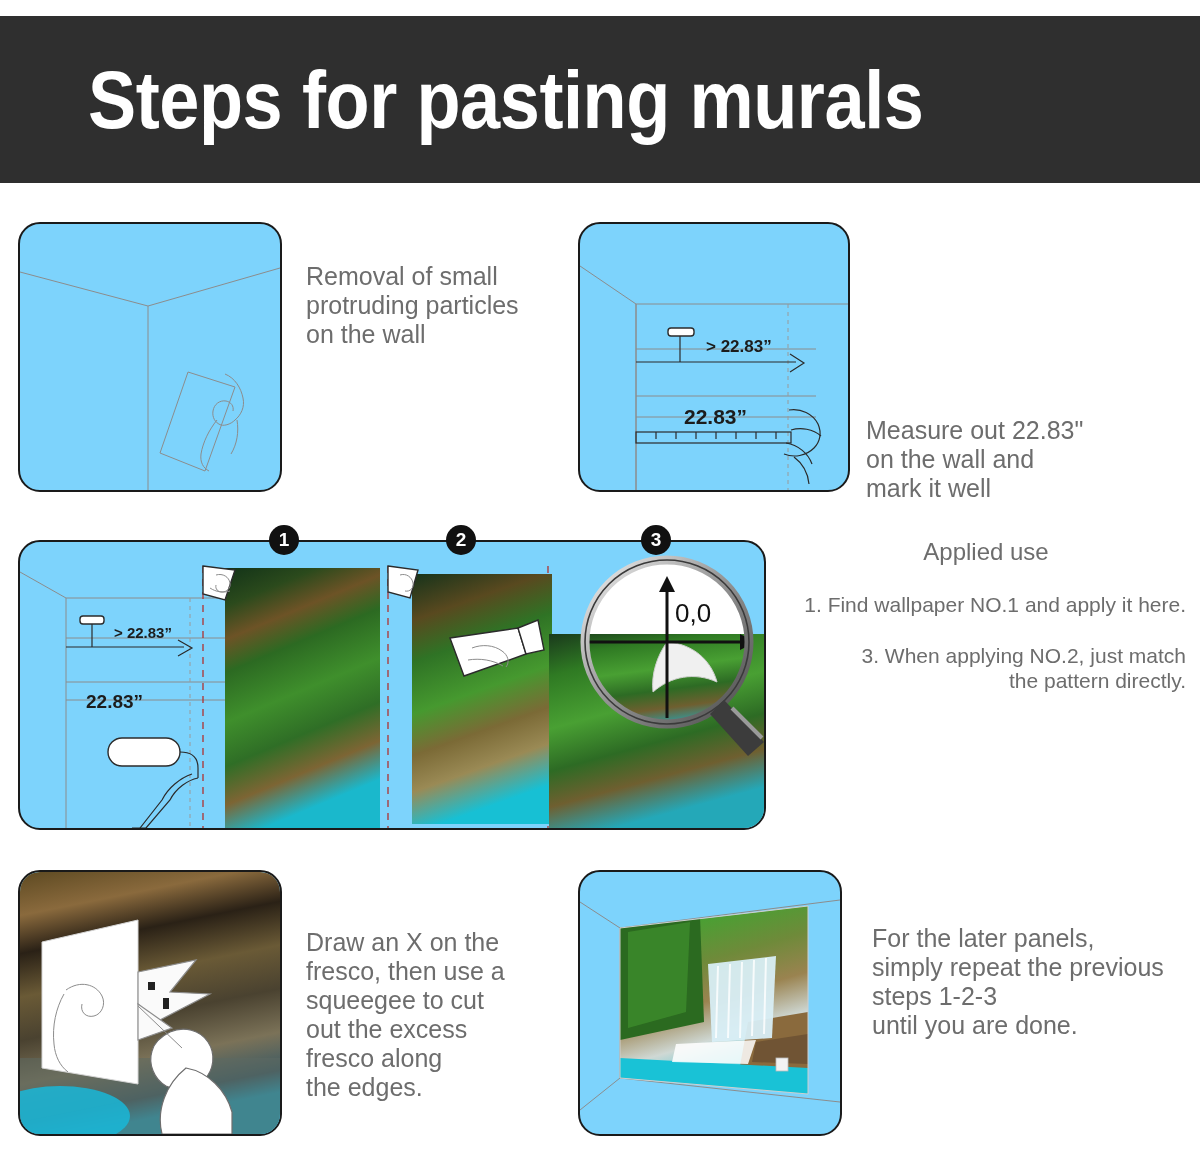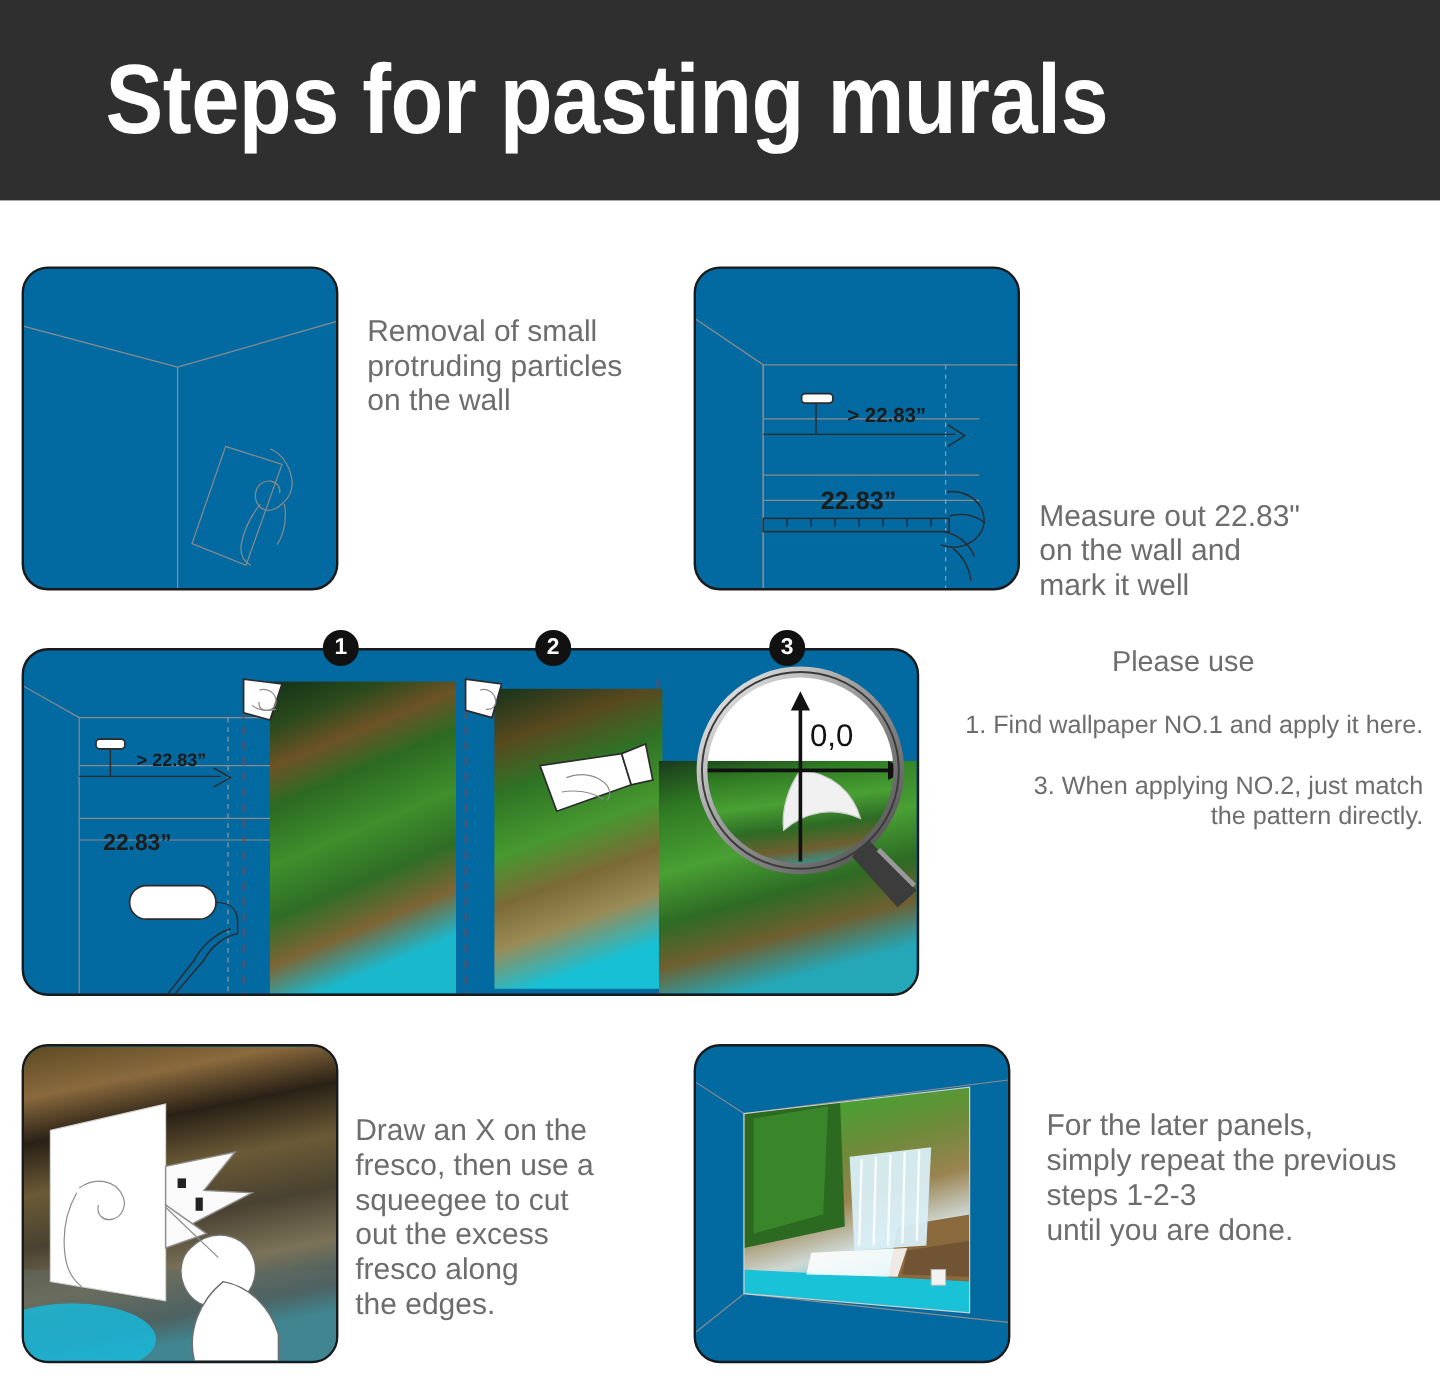--- a/index.html
+++ b/index.html
@@ -7,21 +7,21 @@
   html, body {
     width: 1200px; height: 1152px;
     background: #ffffff;
     font-family: "Liberation Sans", sans-serif;
     overflow: hidden;
   }
   .page { position: relative; width: 1200px; height: 1152px; background:#fff; }
 
   
   .header {
-    position: absolute; left: 0; top: 0;
+    position: absolute; left: 0; top: 16px;
     width: 1200px; height: 167px;
     background: #2f2f2f;
     display: flex; align-items: center;
   }
   .header-title {
     color: #ffffff;
     font-family: "Liberation Sans Narrow", "Liberation Sans", sans-serif;
     font-size: 82px;
     font-weight: bold;
     letter-spacing: -0.5px;
@@ -29,21 +29,21 @@
     transform-origin: left center;
     margin-left: 88px;
     white-space: nowrap;
   }
 
   
   .panel {
     position: absolute;
     border: 2px solid #1a1a1a;
     border-radius: 22px;
-    background: #0369a1;
+    background: #7dd3fc;
     overflow: hidden;
   }
 
   .caption {
     position: absolute;
     color: #6d6d6d;
     font-size: 25px;
     line-height: 29px;
     white-space: pre-line;
     margin-top: 16px;
@@ -56,21 +56,21 @@
   #panel-measure { left: 578px; top: 222px; width: 272px; height: 270px; }
   #cap-glue    { left: 866px; top: 278px; width: 300px; }
   #cap-mark    { left: 866px; top: 400px; width: 310px; }
 
   
   #panel-apply { left: 18px; top: 540px; width: 748px; height: 290px; }
   #col-apply   { left: 786px; top: 538px; width: 400px; }
 
   
   #panel-cut   { left: 18px; top: 870px; width: 264px; height: 266px; }
-  #cap-cut     { left: 296px; top: 912px; width: 250px; }
+  #cap-cut     { left: 306px; top: 912px; width: 250px; }
 
   #panel-done  { left: 578px; top: 870px; width: 264px; height: 266px; }
   #cap-done    { left: 872px; top: 908px; width: 330px; }
 
   
   .please-use {
     color: #6d6d6d;
     font-size: 24px;
     line-height: 28px;
     text-align: center;
@@ -281,21 +281,21 @@
       <path d="M712 166 L742 196" stroke="#9a9a9a" stroke-width="4" fill="none"></path>
     </svg>
   </div>
 
   <div class="badge" id="badge-1">1</div>
   <div class="badge" id="badge-2">2</div>
   <div class="badge" id="badge-3">3</div>
 
   <div id="col-apply" style="position:absolute;">
     <div class="please-use">
-      <span>Please use</span>
+      <span>Applied use</span>
     </div>
     <div class="step-line">1. Find wallpaper NO.1 and apply it here.</div>
     <div class="step-line">3. When applying NO.2, just match
 the pattern directly.</div>
   </div>
 
   <div class="panel" id="panel-cut">
     <svg width="260" height="262" viewBox="0 0 260 262">
       <defs>
         <linearGradient id="cave" x1="0" y1="0" x2="0.2" y2="1">

